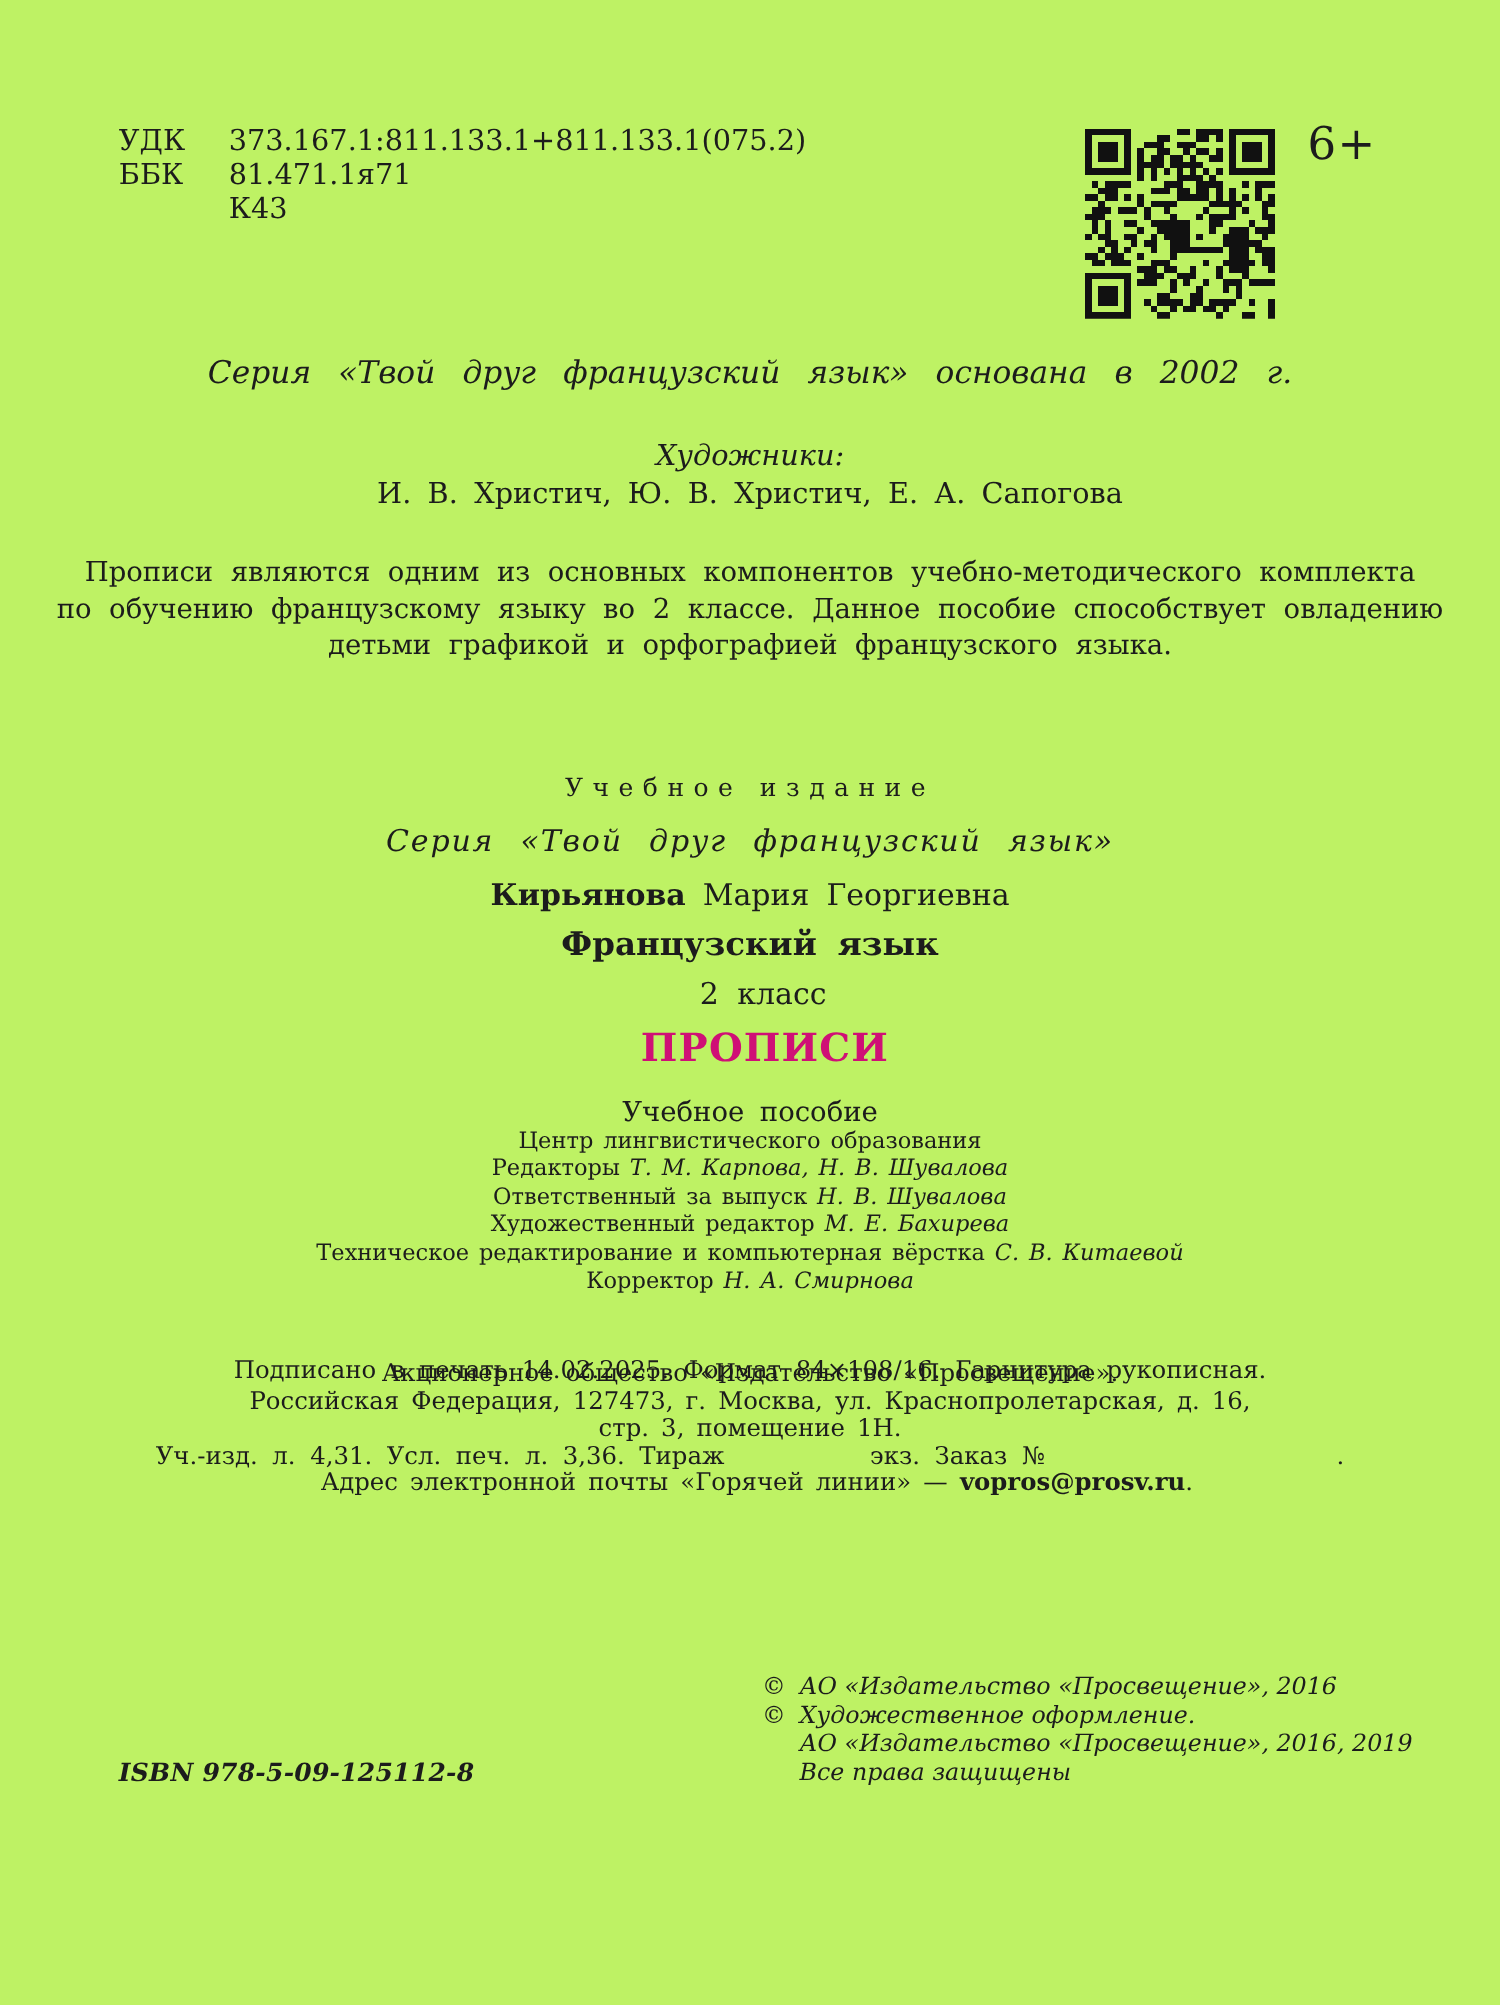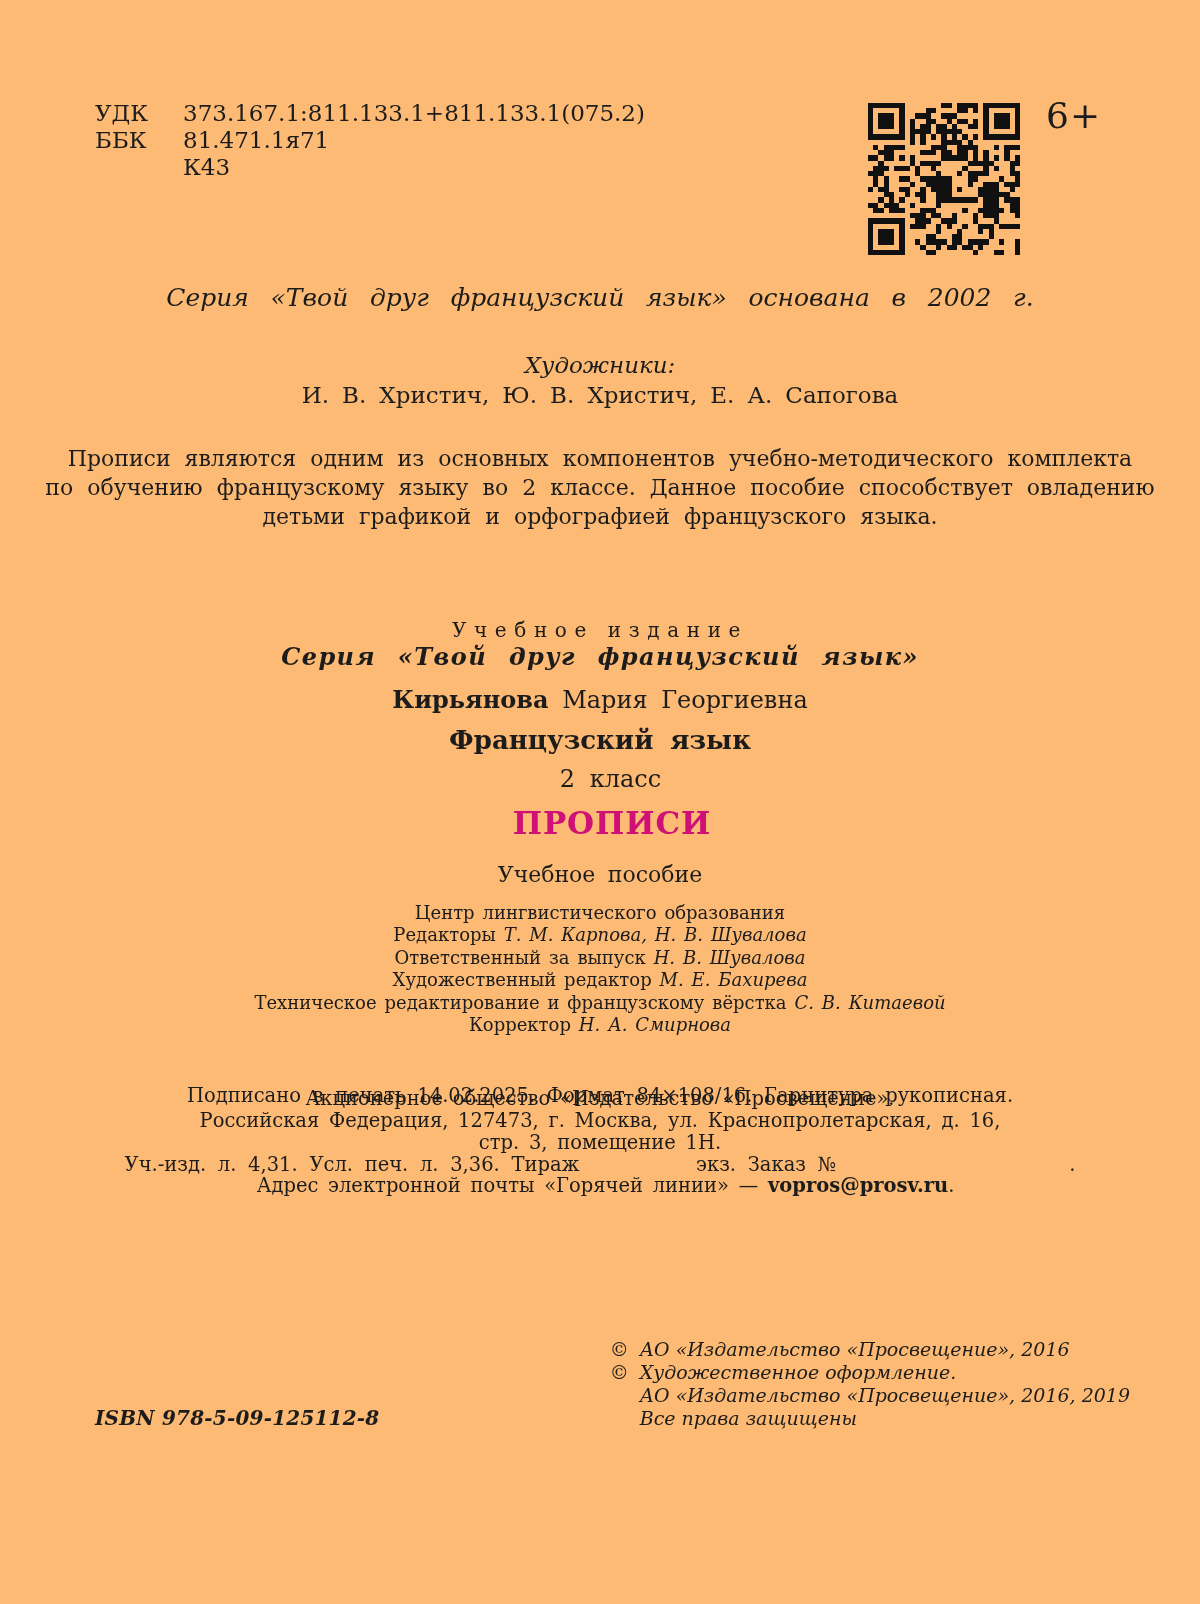--- a/index.html
+++ b/index.html
@@ -1,19 +1,19 @@
 <!DOCTYPE html>
 <html><head>
 <meta charset="utf-8">
 <style>
   html,body{margin:0;padding:0;background:#ffffff;}
   .page{
     position:relative;
     width:1200px;height:1604px;
-    background:#fdba74;
+    background:#bef264;
     font-family:"DejaVu Serif","Liberation Serif",serif;
     color:#1c1c1c;
     overflow:hidden;
   }
   .abs{position:absolute;}
   .centered{left:0;right:0;text-align:center;}
 
   
   .codes{top:100px;left:95px;font-size:23px;line-height:27px;}
   .codes table{border-collapse:collapse;}
@@ -26,21 +26,21 @@
 
   .series-note{top:283px;font-style:italic;font-size:25px;word-spacing:0.55em;}
 
   .artists-heading{top:352px;font-style:italic;font-size:23px;}
   .artists-names{top:382px;font-size:23px;word-spacing:0.25em;}
 
   .annotation{top:444px;font-size:22px;line-height:29px;word-spacing:0.32em;}
 
   .edition{top:618px;}
   .edition-kind{font-size:20px;letter-spacing:0.38em;}
-  .edition-series{font-size:24px;font-weight:bold;font-style:italic;letter-spacing:0.06em;word-spacing:0.5em;}
+  .edition-series{margin-top:17px;font-size:24px;font-weight:normal;font-style:italic;letter-spacing:0.06em;word-spacing:0.5em;}
   .author-line{margin-top:14px;font-size:24px;word-spacing:0.25em;}
   .author-line .surname{font-weight:bold;}
   .subject{margin-top:11px;font-size:26px;font-weight:bold;word-spacing:0.3em;}
   .grade{margin-top:10px;font-size:24px;word-spacing:0.3em;margin-left:21px;}
   .book-title{margin-top:12px;font-size:31px;font-weight:bold;letter-spacing:0.03em;margin-left:24px;}
   .book-subtitle{margin-top:21px;font-size:22px;word-spacing:0.25em;}
 
   .credits{top:902px;font-size:18px;line-height:22.4px;word-spacing:0.12em;}
   .credits .nm{font-style:italic;}
 
@@ -513,21 +513,21 @@
     <div class="grade">2 класс</div>
     <div class="book-title" id="book-title" style="color: rgb(207, 16, 118);">ПРОПИСИ</div>
     <div class="book-subtitle">Учебное пособие</div>
   </div>
 
   <div class="abs centered credits">
     <div><span>Центр лингвистического образования</span><span class="nm"></span></div>
     <div><span>Редакторы </span><span class="nm">Т. М. Карпова, Н. В. Шувалова</span></div>
     <div><span>Ответственный за выпуск </span><span class="nm">Н. В. Шувалова</span></div>
     <div><span>Художественный редактор </span><span class="nm">М. Е. Бахирева</span></div>
-    <div><span>Техническое редактирование и французскому вёрстка </span><span class="nm">С. В. Китаевой</span></div>
+    <div><span>Техническое редактирование и компьютерная вёрстка </span><span class="nm">С. В. Китаевой</span></div>
     <div><span>Корректор </span><span class="nm">Н. А. Смирнова</span></div>
   </div>
 
   <div class="abs centered imprint">
     <div>Подписано в печать 14.02.2025. Формат 84×108/16. Гарнитура рукописная.</div>
     <div>Уч.-изд. л. 4,31. Усл. печ. л. 3,36. Тираж          экз. Заказ №                    .</div>
   </div>
 
   <div class="abs centered publisher">
     <div>Акционерное общество «Издательство «Просвещение».</div>

